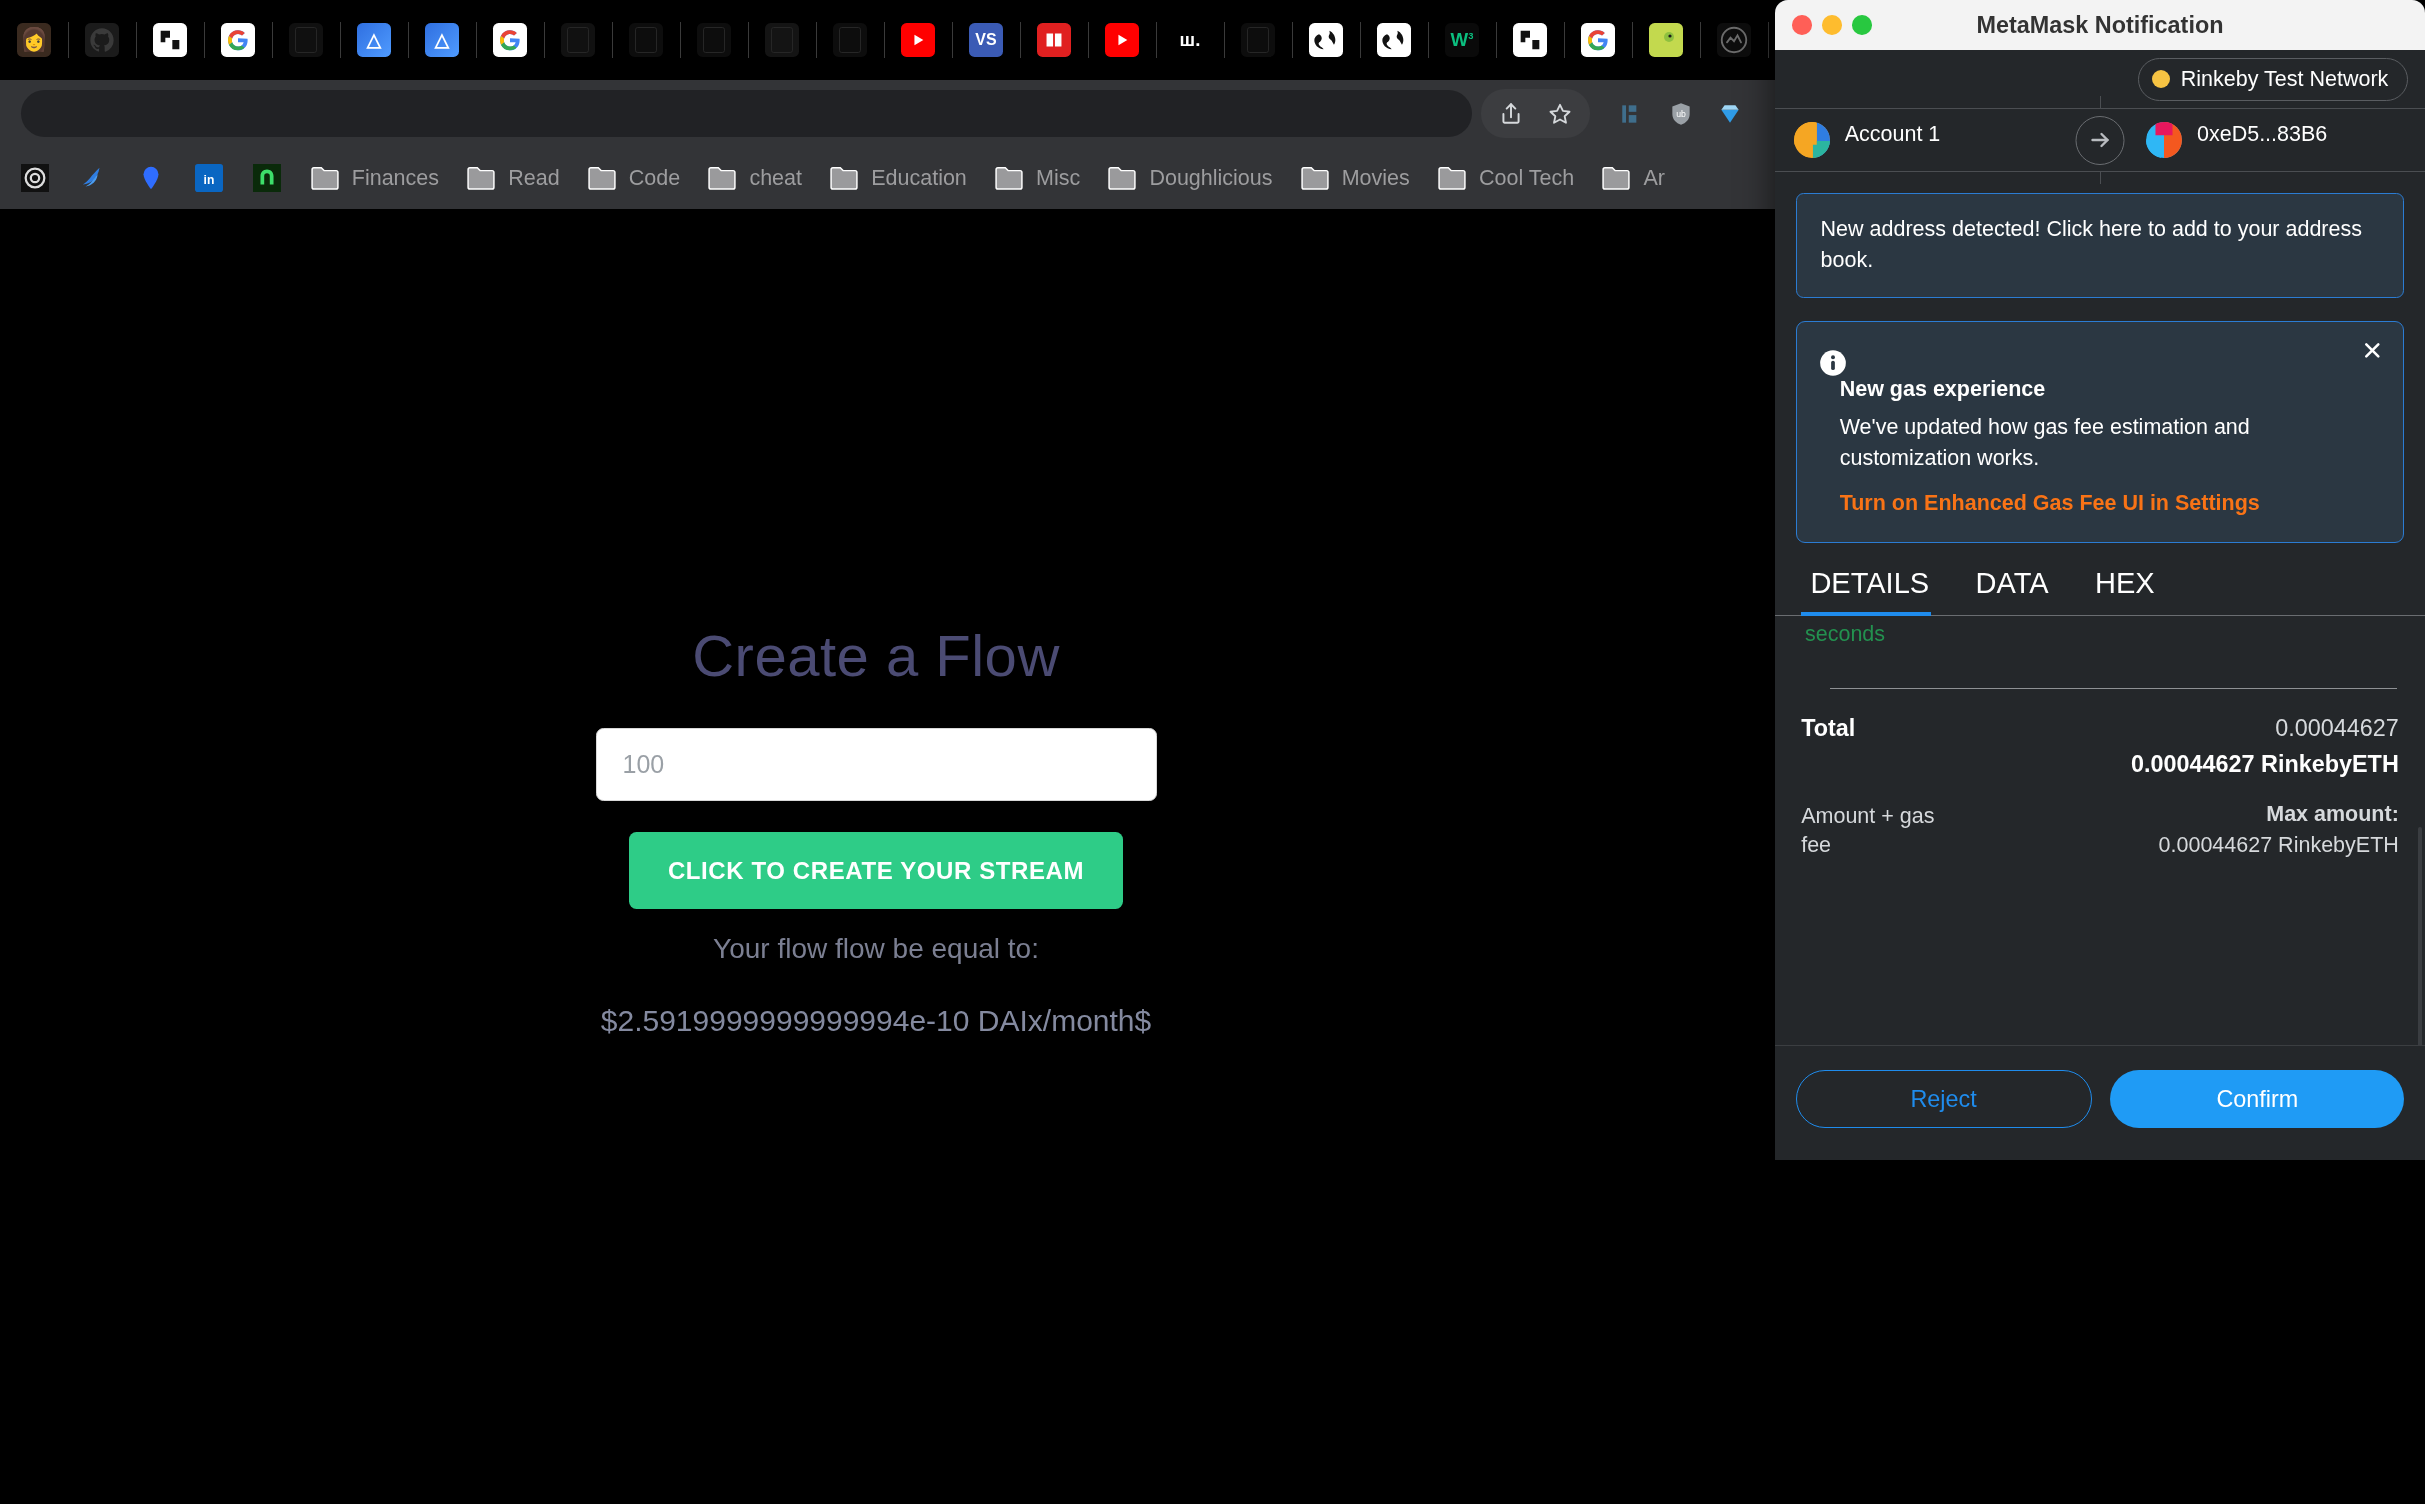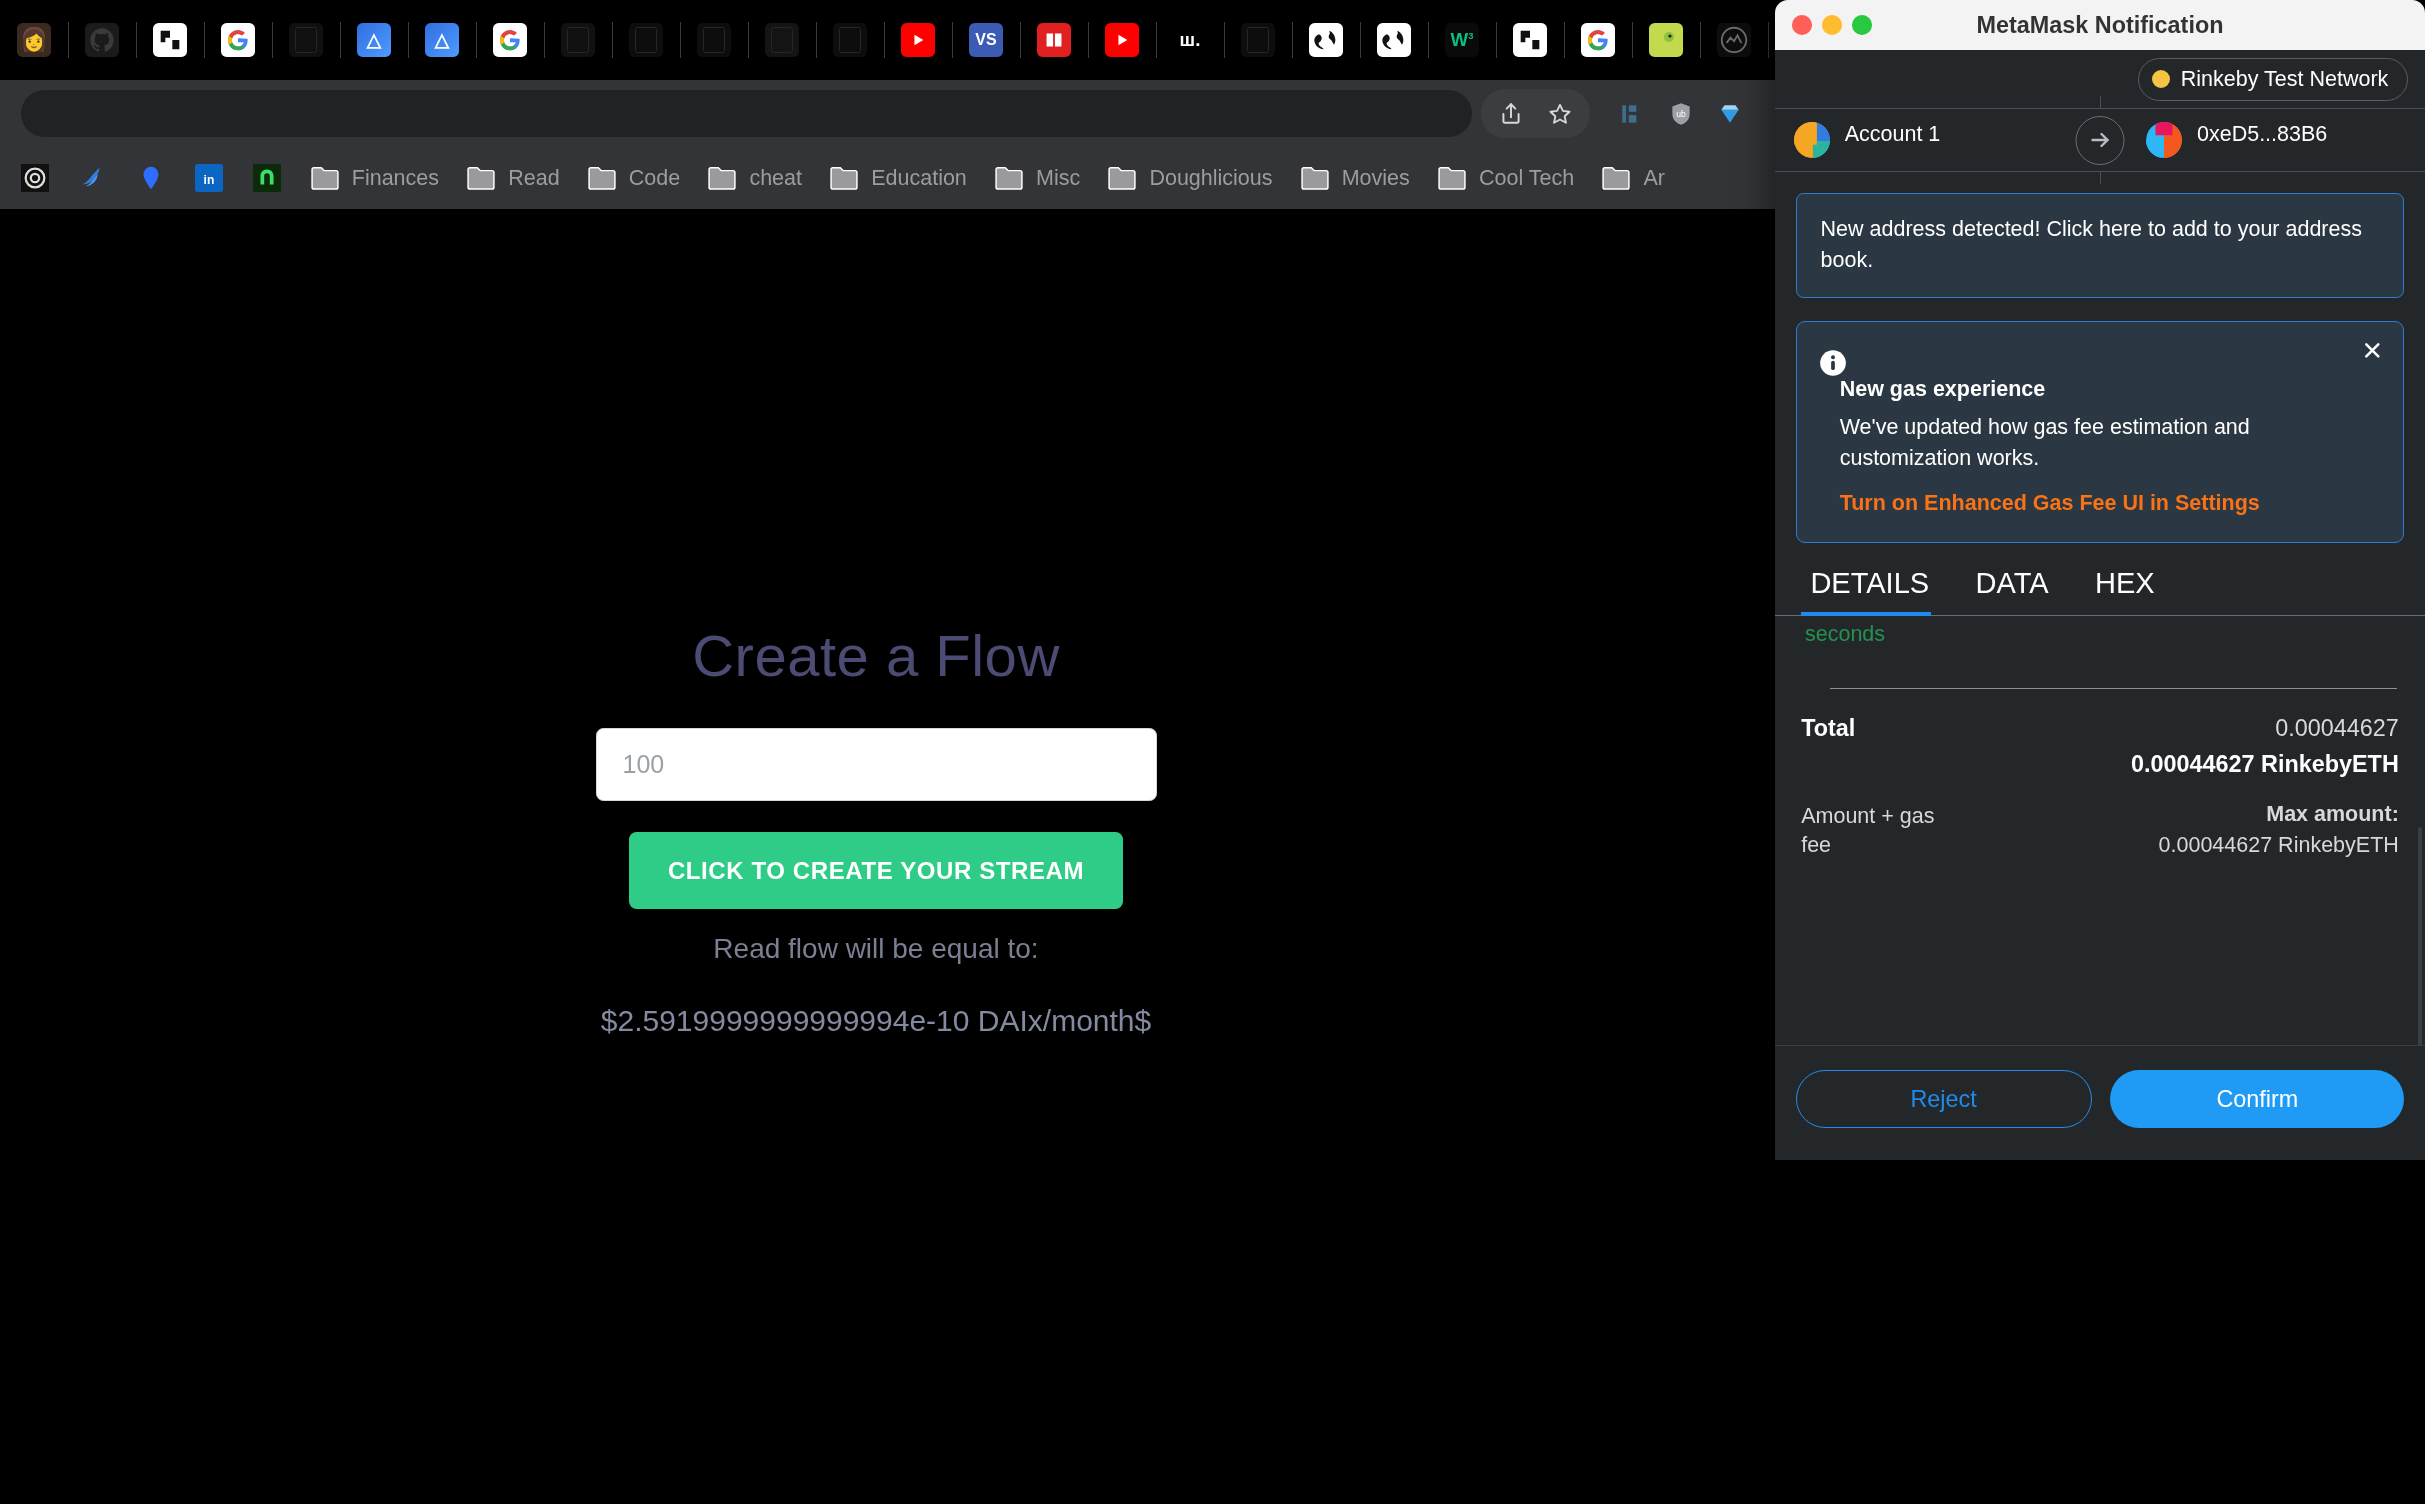--- a/index.html
+++ b/index.html
@@ -745,21 +745,21 @@
           </div>
           <div class="bm-label">Ar</div>
         </div>
       </div>
 
     <div class="content">
       <div class="flowwrap">
         <div class="flow-title">Create a Flow</div>
         <input class="flow-input" value="" placeholder="100" style="">
         <button class="flow-btn">CLICK TO CREATE YOUR STREAM</button>
-        <div class="flow-sub">Read flow will be equal to:</div>
+        <div class="flow-sub">Your flow flow be equal to:</div>
         <div class="flow-val">$2.5919999999999994e-10 DAIx/month$</div>
       </div>
     </div>
   </div>
 
   <div class="mm">
 
     <div class="mm-titlebar">
       <div class="mm-lights">
         <div class="light l-red"></div>

